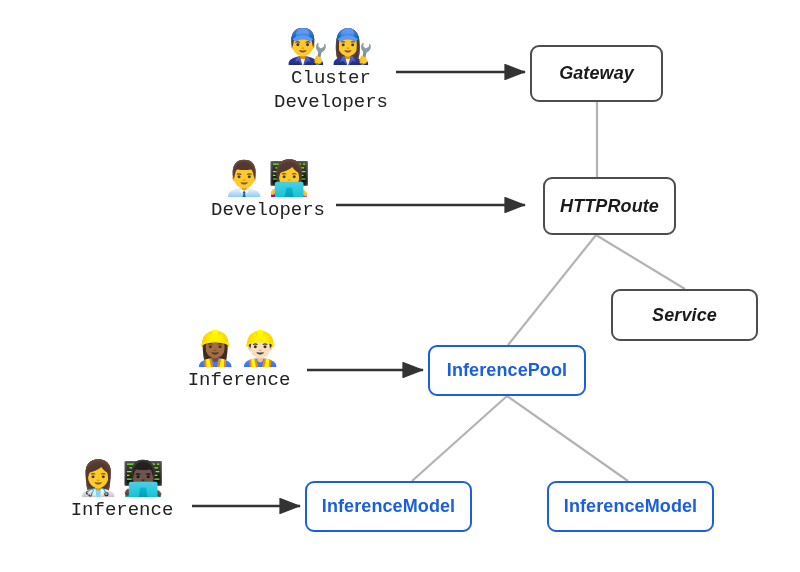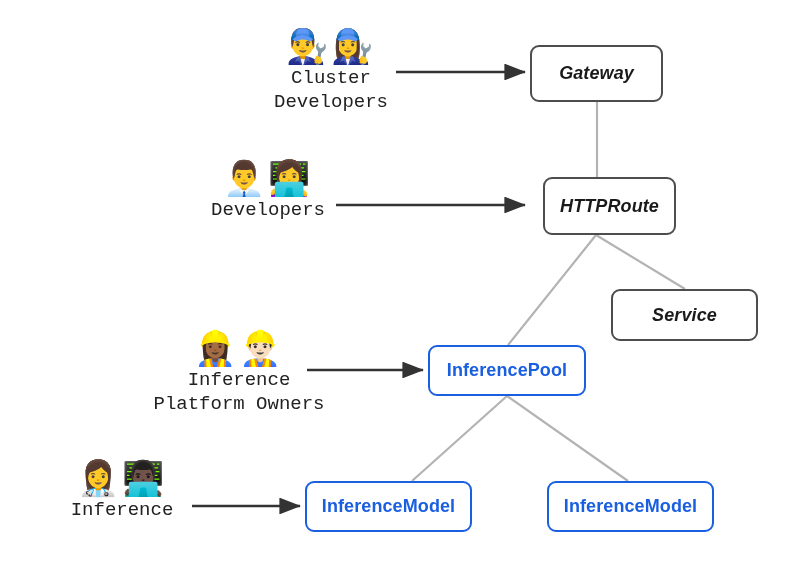--- a/index.html
+++ b/index.html
@@ -156,21 +156,20 @@
     <div class="emoji-row">👨‍💼👩‍💻</div>
     <div class="persona-label">
       <span>Developers</span>
     </div>
   </div>
 
   <div class="persona" id="persona-platform-owners">
     <div class="emoji-row">👷🏾‍♀️👷🏻‍♂️</div>
     <div class="persona-label">
       <span>Inference</span>
-      <span>Platform Owners</span>
     </div>
   </div>
 
   <div class="persona" id="persona-workload-owners">
     <div class="emoji-row">👩‍⚕️👨🏿‍💻</div>
     <div class="persona-label">
       <span>Inference</span>
     </div>
   </div>
 

